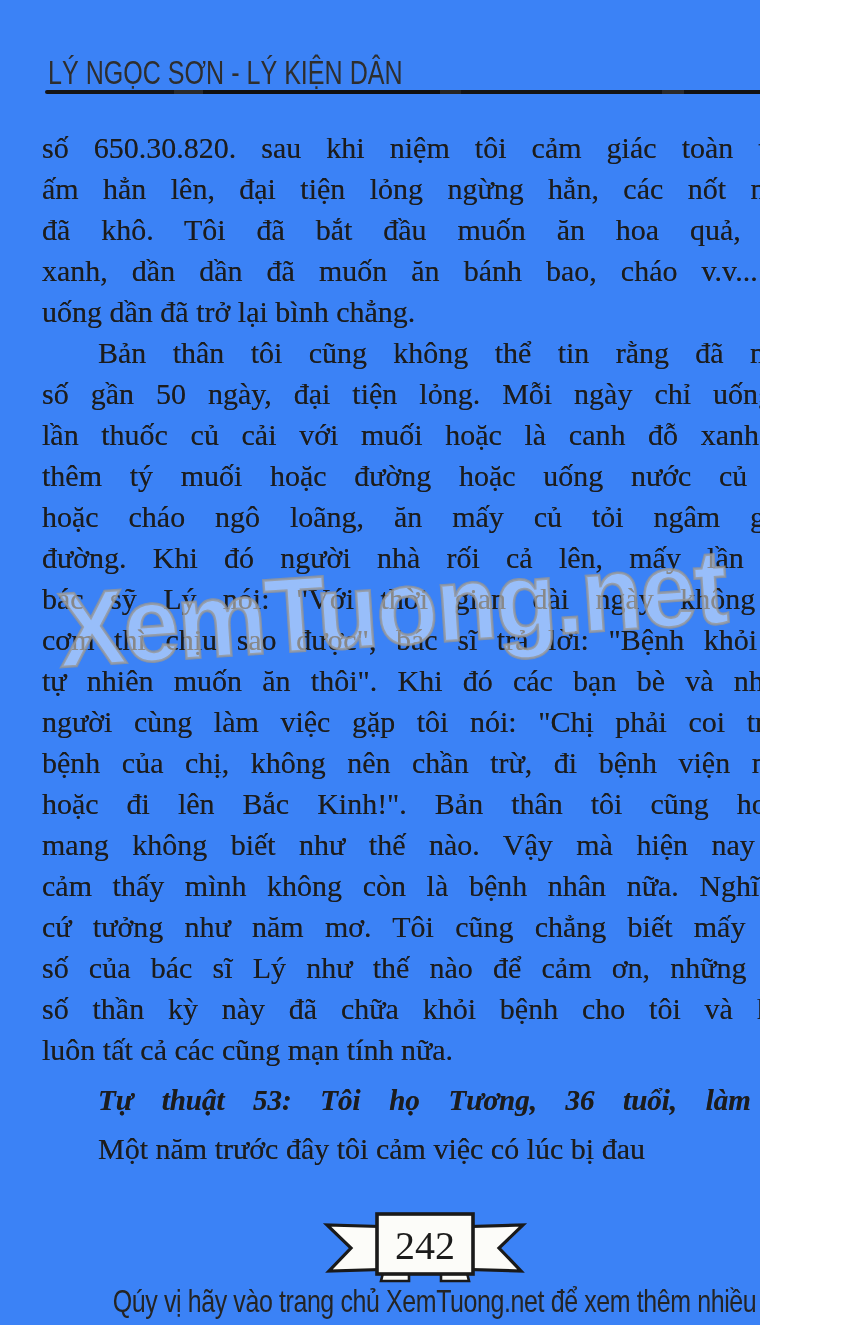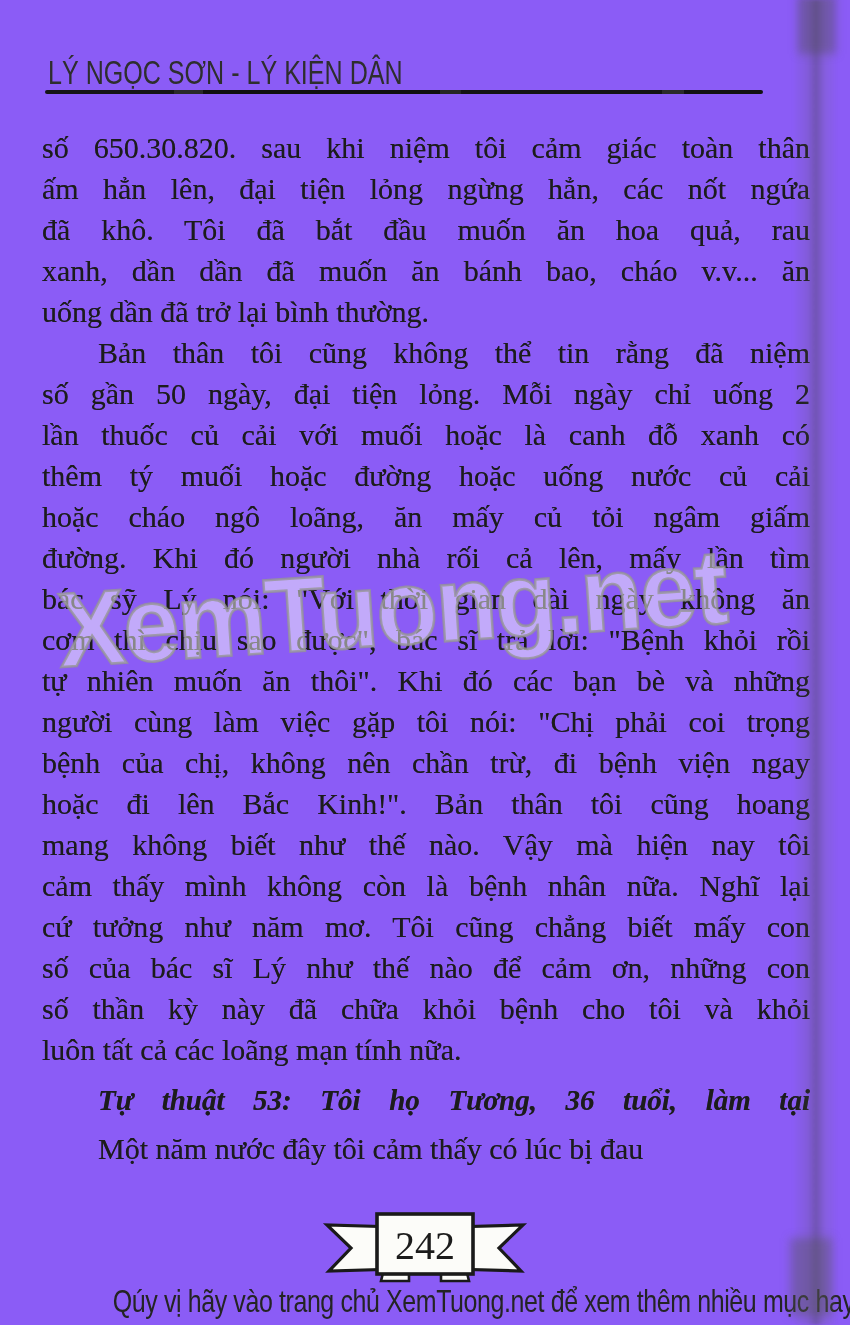--- a/index.html
+++ b/index.html
@@ -1,18 +1,18 @@
 <!DOCTYPE html>
 <html><head>
 <meta charset="utf-8">
 <style>
   html,body { margin:0; padding:0; }
   .page {
-    position:relative; width:850px; height:1325px;
-    background:#8b5cf6; overflow:hidden;
+    position:relative; width:760px; height:1325px;
+    background:#3b82f6; overflow:hidden;
     font-family:"Liberation Serif", serif;
   }
   
   .header-title {
     position:absolute; top:54px; left:48px;
     font-family:"Liberation Sans", sans-serif;
     font-size:33px; color:#2e2e2e; letter-spacing:0px;
     transform:scaleX(0.76); transform-origin:left center;
     white-space:nowrap;
   }
@@ -81,47 +81,47 @@
 
   <div class="header-title">LÝ NGỌC SƠN - LÝ KIỆN DÂN</div>
   <div class="header-rule"></div>
 
   <div class="body-text">
       <div class="para">
         <div class="tline">số 650.30.820. sau khi niệm tôi cảm giác toàn thân</div>
         <div class="tline">ấm hẳn lên, đại tiện lỏng ngừng hẳn, các nốt ngứa</div>
         <div class="tline">đã khô. Tôi đã bắt đầu muốn ăn hoa quả, rau</div>
         <div class="tline">xanh, dần dần đã muốn ăn bánh bao, cháo v.v... ăn</div>
-        <div class="tline last">uống dần đã trở lại bình thường.</div>
+        <div class="tline last">uống dần đã trở lại bình chẳng.</div>
       </div>
       <div class="para">
         <div class="tline indent">Bản thân tôi cũng không thể tin rằng đã niệm</div>
         <div class="tline">số gần 50 ngày, đại tiện lỏng. Mỗi ngày chỉ uống 2</div>
         <div class="tline">lần thuốc củ cải với muối hoặc là canh đỗ xanh có</div>
         <div class="tline">thêm tý muối hoặc đường hoặc uống nước củ cải</div>
         <div class="tline">hoặc cháo ngô loãng, ăn mấy củ tỏi ngâm giấm</div>
         <div class="tline">đường. Khi đó người nhà rối cả lên, mấy lần tìm</div>
         <div class="tline">bác sỹ Lý nói: "Với thời gian dài ngày không ăn</div>
         <div class="tline">cơm thì chịu sao được", bác sĩ trả lời: "Bệnh khỏi rồi</div>
         <div class="tline">tự nhiên muốn ăn thôi". Khi đó các bạn bè và những</div>
         <div class="tline">người cùng làm việc gặp tôi nói: "Chị phải coi trọng</div>
         <div class="tline">bệnh của chị, không nên chần trừ, đi bệnh viện ngay</div>
         <div class="tline">hoặc đi lên Bắc Kinh!". Bản thân tôi cũng hoang</div>
         <div class="tline">mang không biết như thế nào. Vậy mà hiện nay tôi</div>
         <div class="tline">cảm thấy mình không còn là bệnh nhân nữa. Nghĩ lại</div>
         <div class="tline">cứ tưởng như năm mơ. Tôi cũng chẳng biết mấy con</div>
         <div class="tline">số của bác sĩ Lý như thế nào để cảm ơn, những con</div>
         <div class="tline">số thần kỳ này đã chữa khỏi bệnh cho tôi và khỏi</div>
-        <div class="tline last">luôn tất cả các loãng mạn tính nữa.</div>
+        <div class="tline last">luôn tất cả các cũng mạn tính nữa.</div>
       </div>
       <div class="para heading">
         <div class="tline indent">Tự thuật 53: Tôi họ Tương, 36 tuổi, làm tại</div>
       </div>
       <div class="para">
-        <div class="tline last indent">Một năm nước đây tôi cảm thấy có lúc bị đau</div>
+        <div class="tline last indent">Một năm trước đây tôi cảm việc có lúc bị đau</div>
       </div>
     </div>
 
   <div class="watermark">XemTuong.net</div>
 
   <svg class="ribbon" viewBox="0 0 256 78" xmlns="http://www.w3.org/2000/svg">
 
     <path d="M100 16 L30 14 L54 37 L32 60 L100 58 Z" fill="#fcfcf9" stroke="#1a1a1a" stroke-width="3.2" stroke-linejoin="miter"></path>
 
     <path d="M156 16 L226 14 L202 37 L224 60 L156 58 Z" fill="#fcfcf9" stroke="#1a1a1a" stroke-width="3.2" stroke-linejoin="miter"></path>

